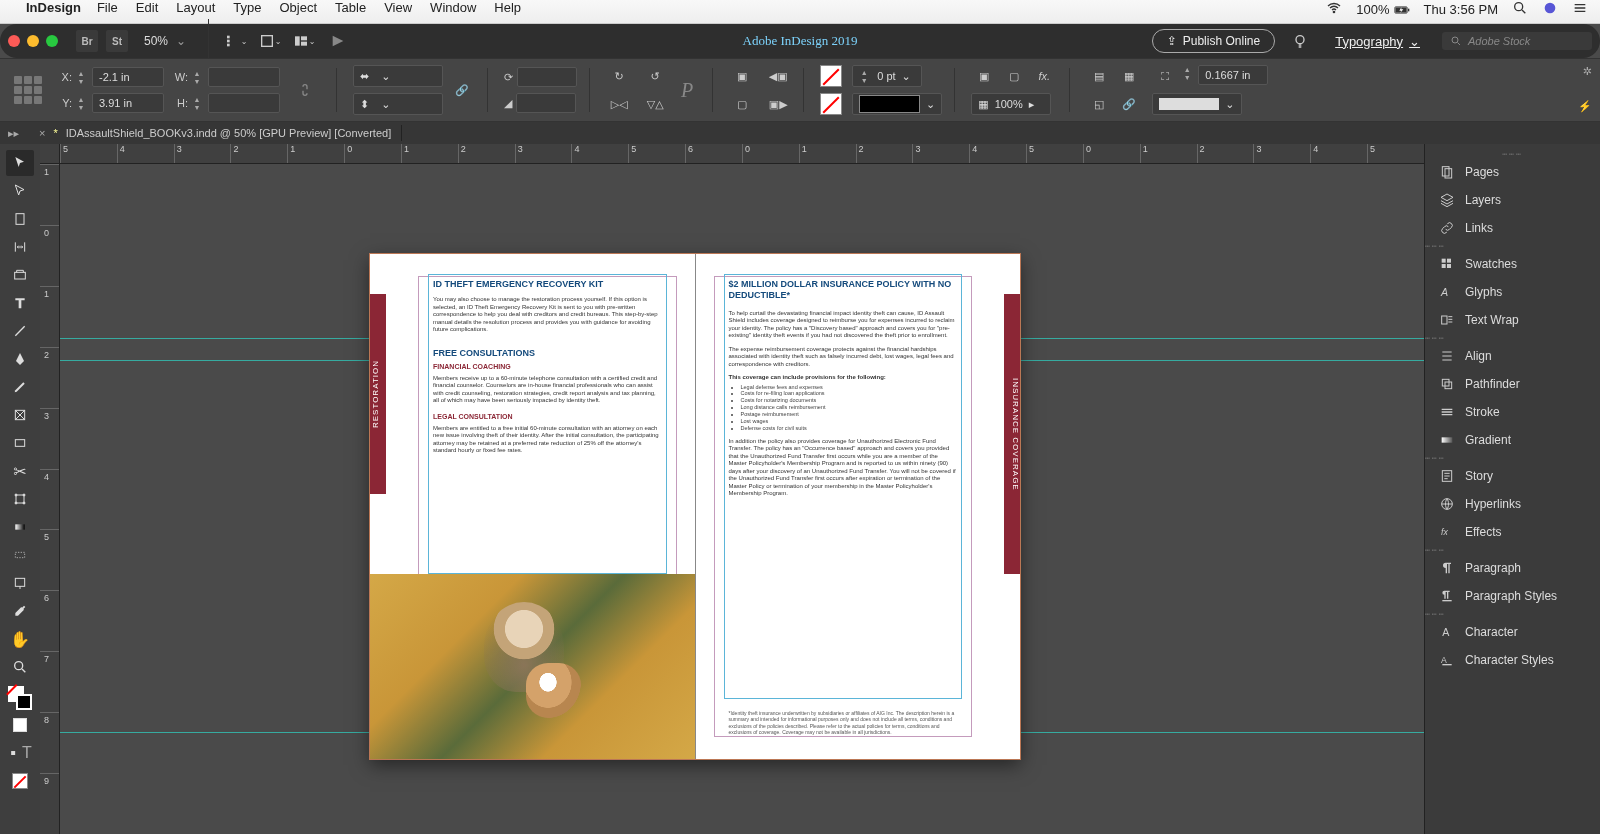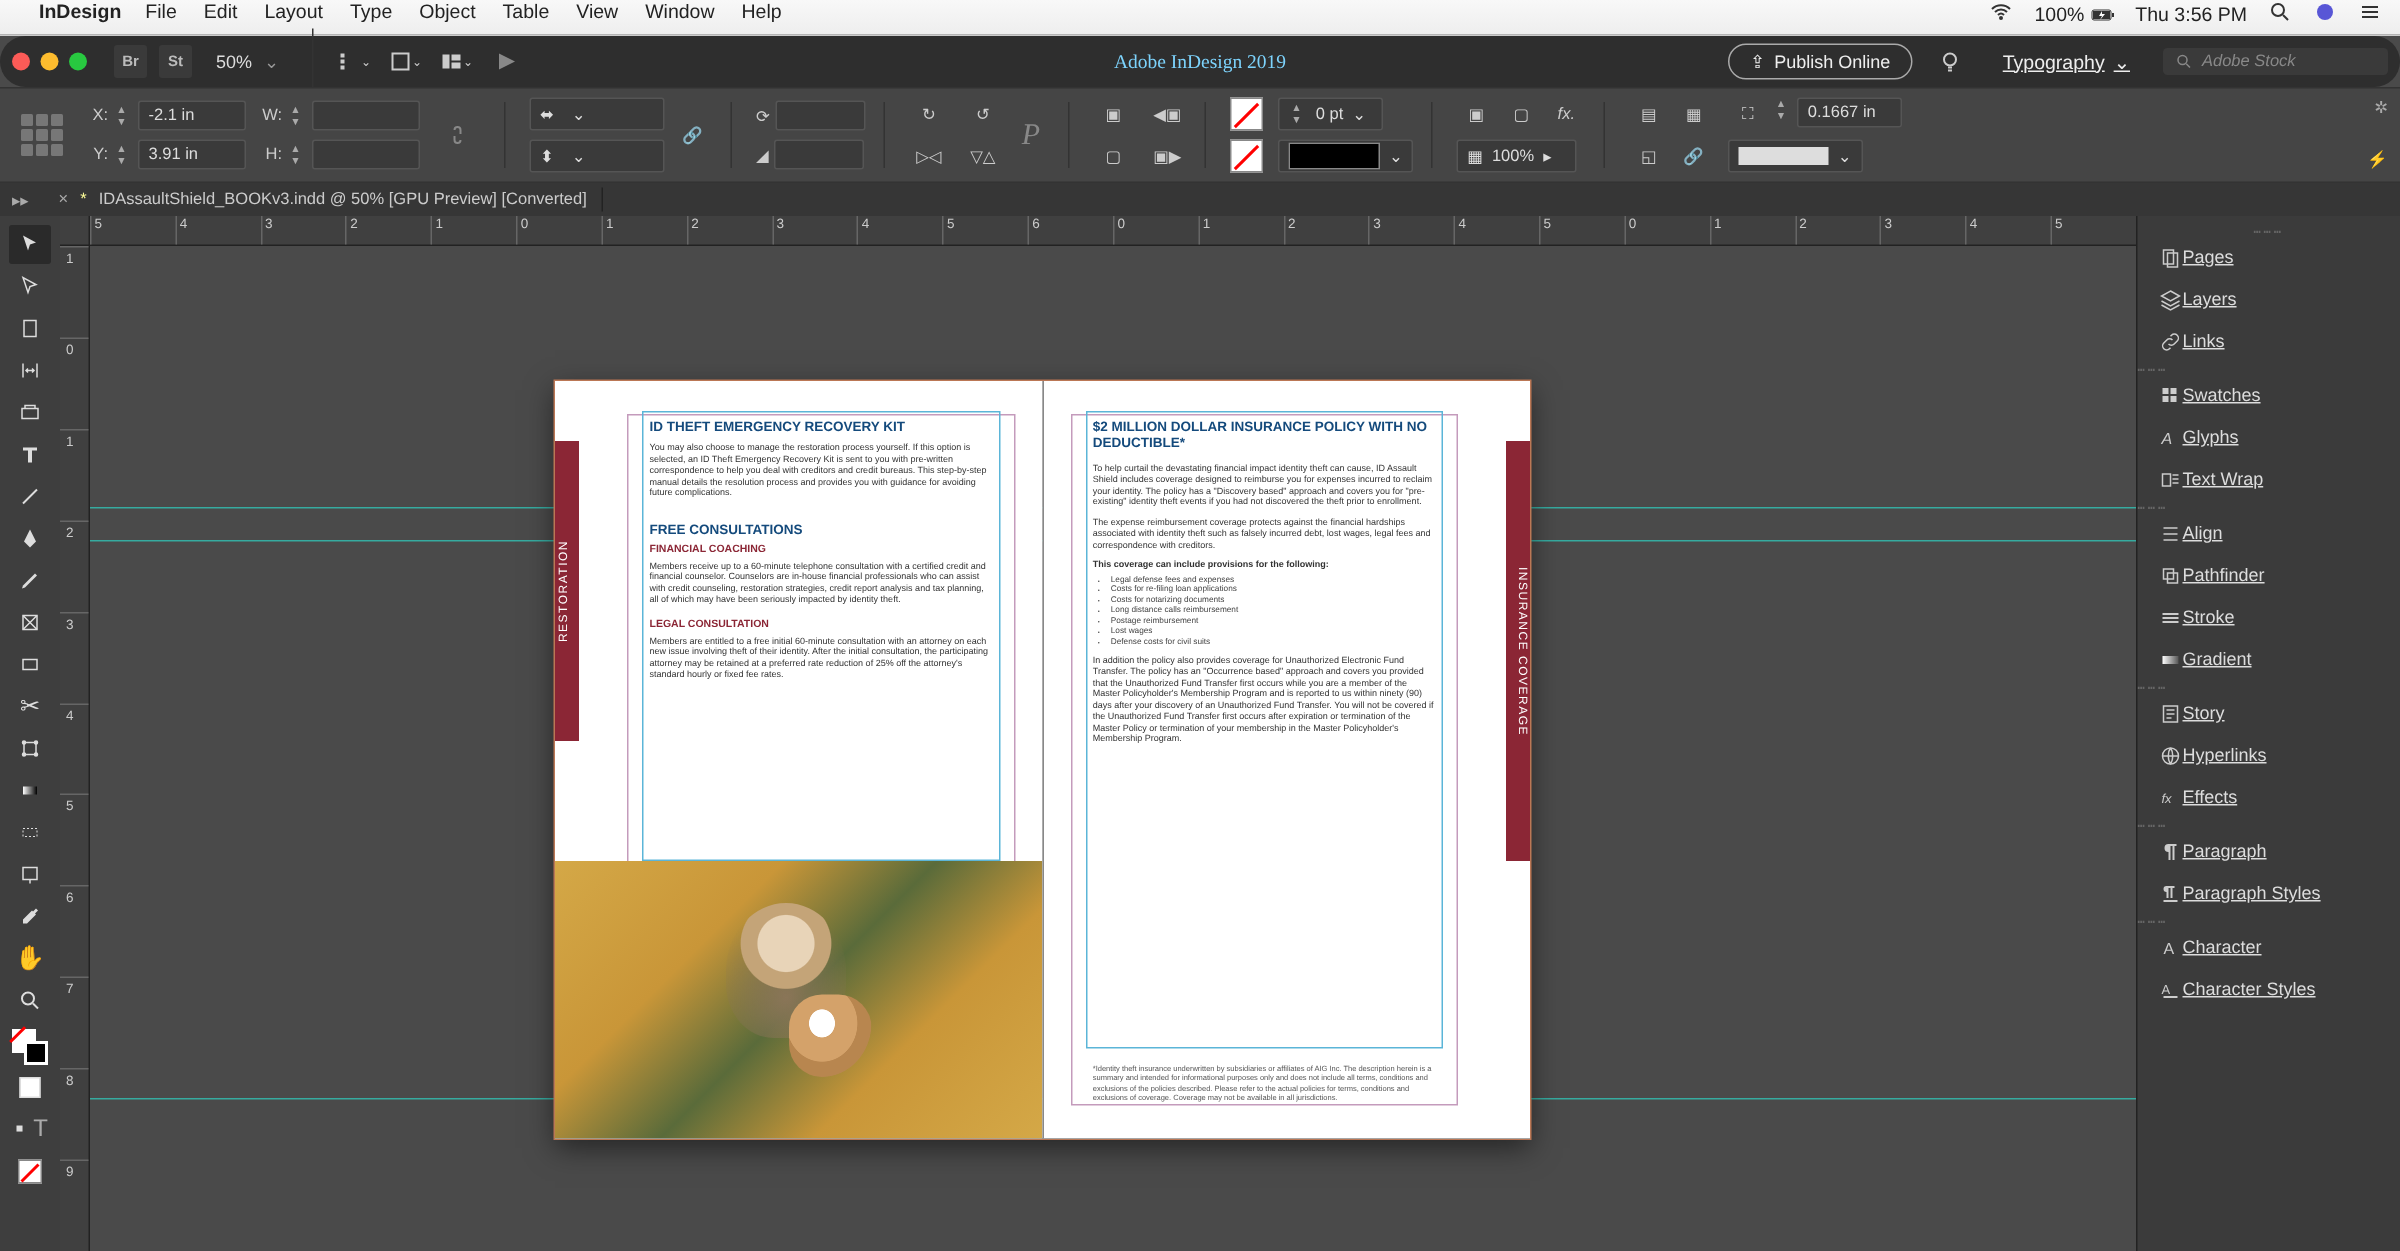--- a/index.html
+++ b/index.html
@@ -89,21 +89,21 @@
 .photo{position:absolute;left:0;bottom:0;right:0;height:185px;background:linear-gradient(135deg,#d4a847 0%,#c99638 30%,#5a6b3a 50%,#c99638 70%,#d4a847 100%);}
 .photo::before{content:'';position:absolute;left:35%;top:15%;width:80px;height:90px;background:radial-gradient(circle at 50% 30%,#e8d4b8 25%,#c4a478 26% 40%,transparent 41%),radial-gradient(ellipse 50px 60px at 50% 70%,#8a7558,transparent);border-radius:50% 50% 40% 40%;}
 .photo::after{content:'';position:absolute;left:48%;top:48%;width:55px;height:55px;background:radial-gradient(ellipse at 40% 35%,#fff 18%,#d4a26a 19% 50%,#b8864f 51% 70%,transparent 71%);border-radius:40%;}
 .guide-h{position:absolute;left:0;right:0;border-top:1px solid #2dd4c4;opacity:.7;}
 .tiny{font-size:5px;color:#555;}
 ul.small{padding-left:12px;margin:2px 0;}
 ul.small li{font-size:5.5px;color:#444;}
 
 
 .panels{width:176px;background:#3b3b3b;border-left:1px solid #222;display:flex;flex-direction:column;padding:6px 0;}
-.panel-item{display:flex;align-items:flex-start;padding:6px 14px;color:#ddd;font-size:12px;text-decoration:underline;}
+.panel-item{display:flex;align-items:center;gap:10px;padding:6px 14px;color:#ddd;font-size:12px;}
 .panel-item svg{width:16px;height:16px;flex-shrink:0;}
 .panel-grip{align-self:center;color:#666;font-size:8px;letter-spacing:2px;height:8px;}
 </style>
 </head>
 <body>
 
 <div class="menubar">
   <span class="apple"></span>
   <span class="app">InDesign</span>
   <span class="mi">File</span>

